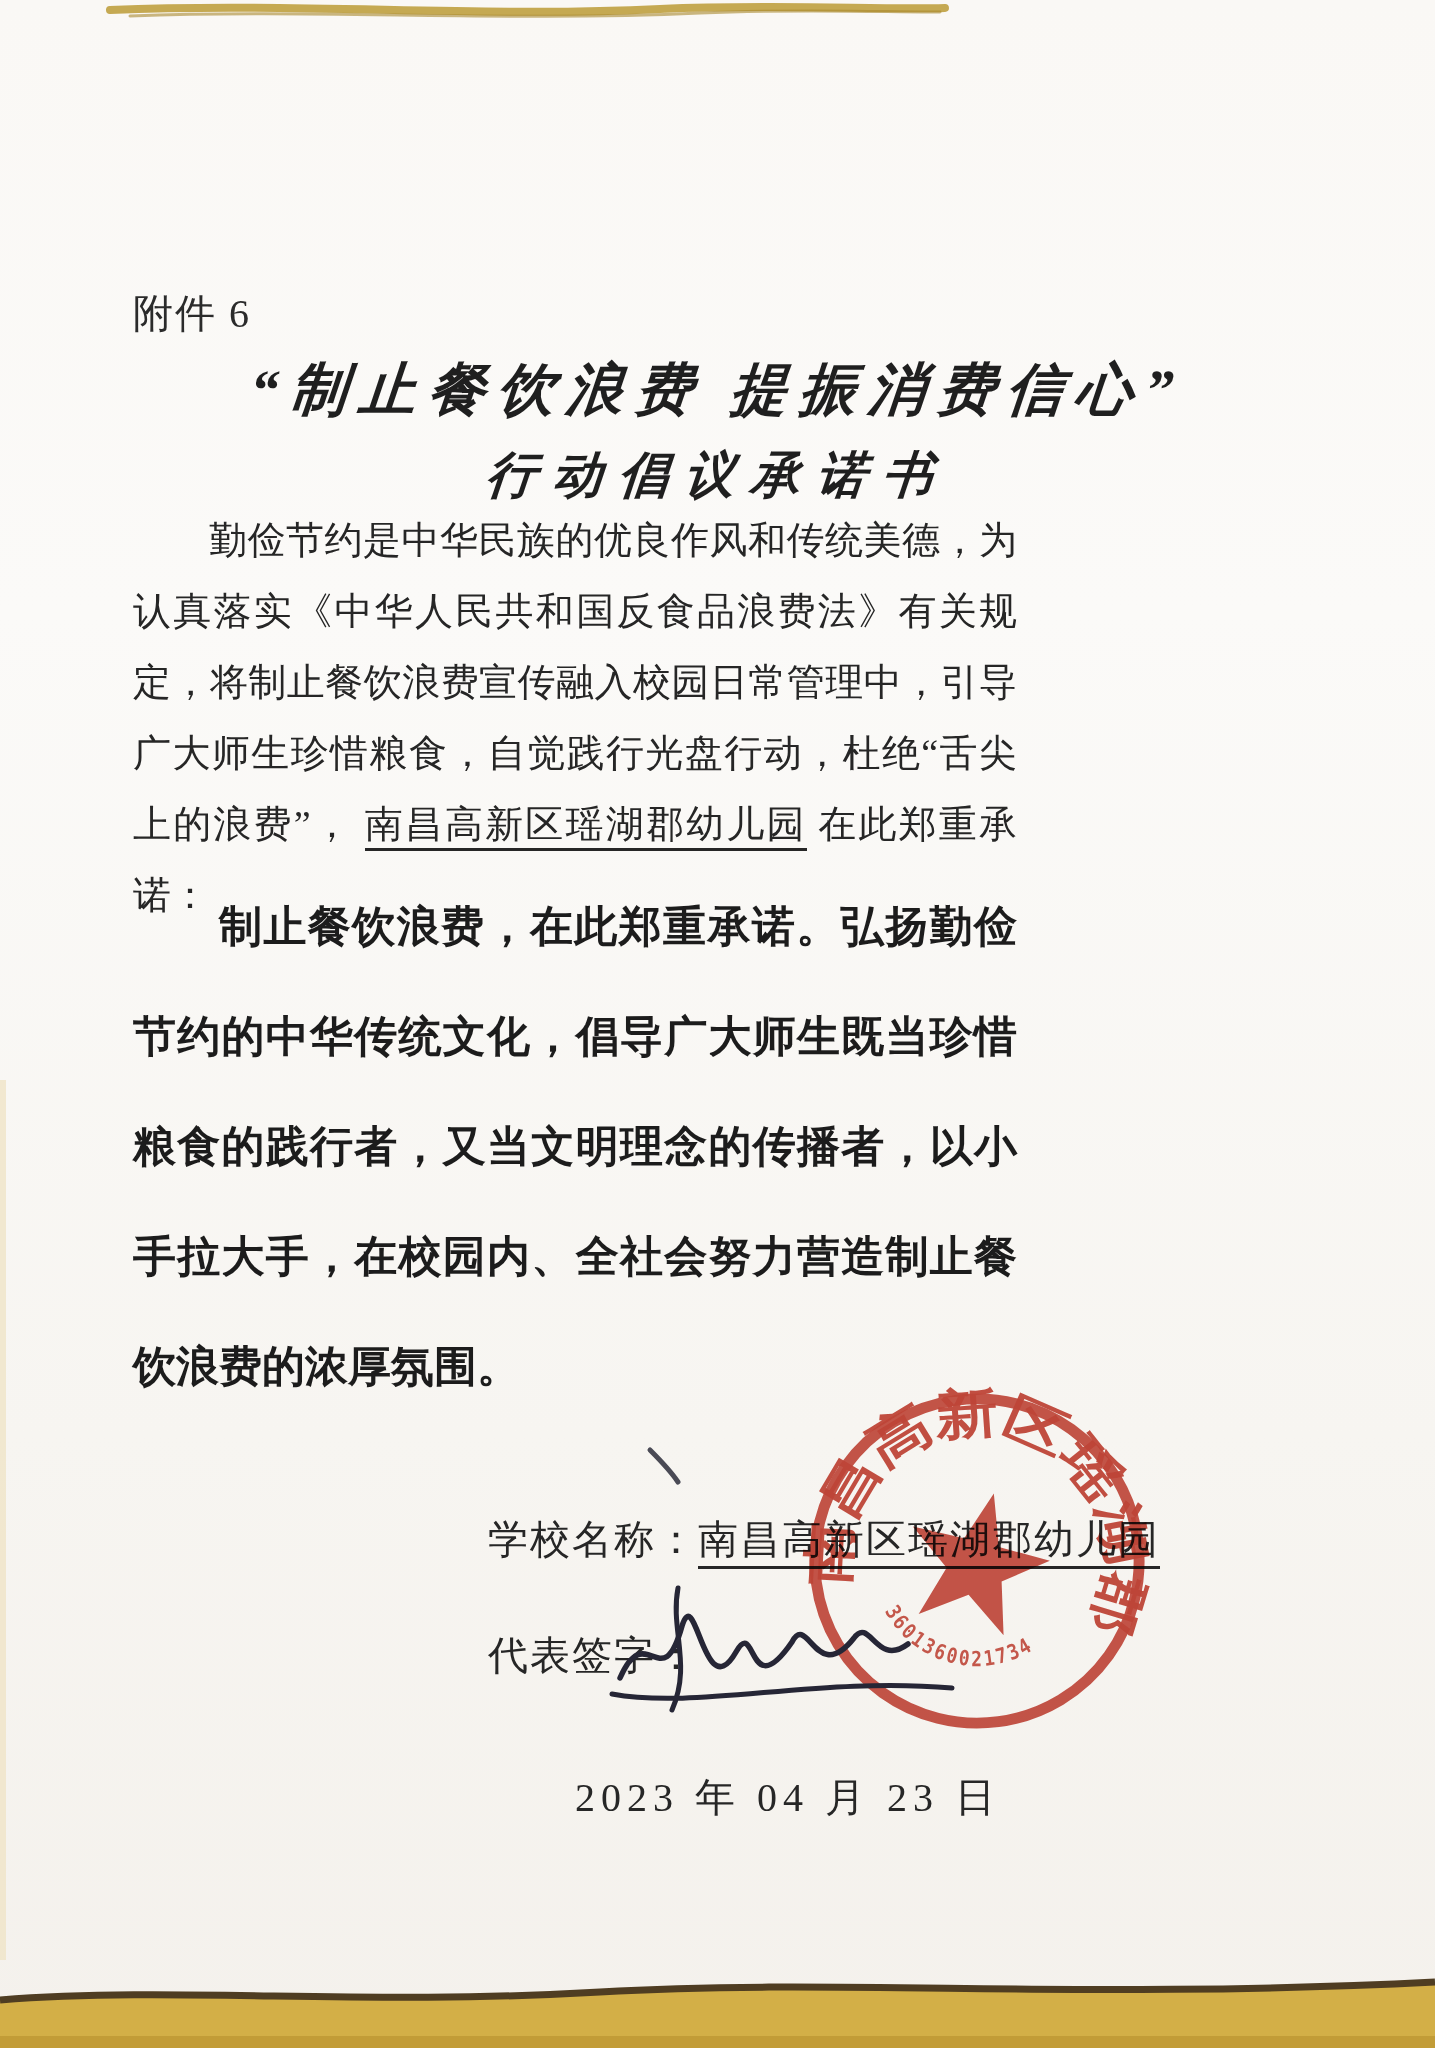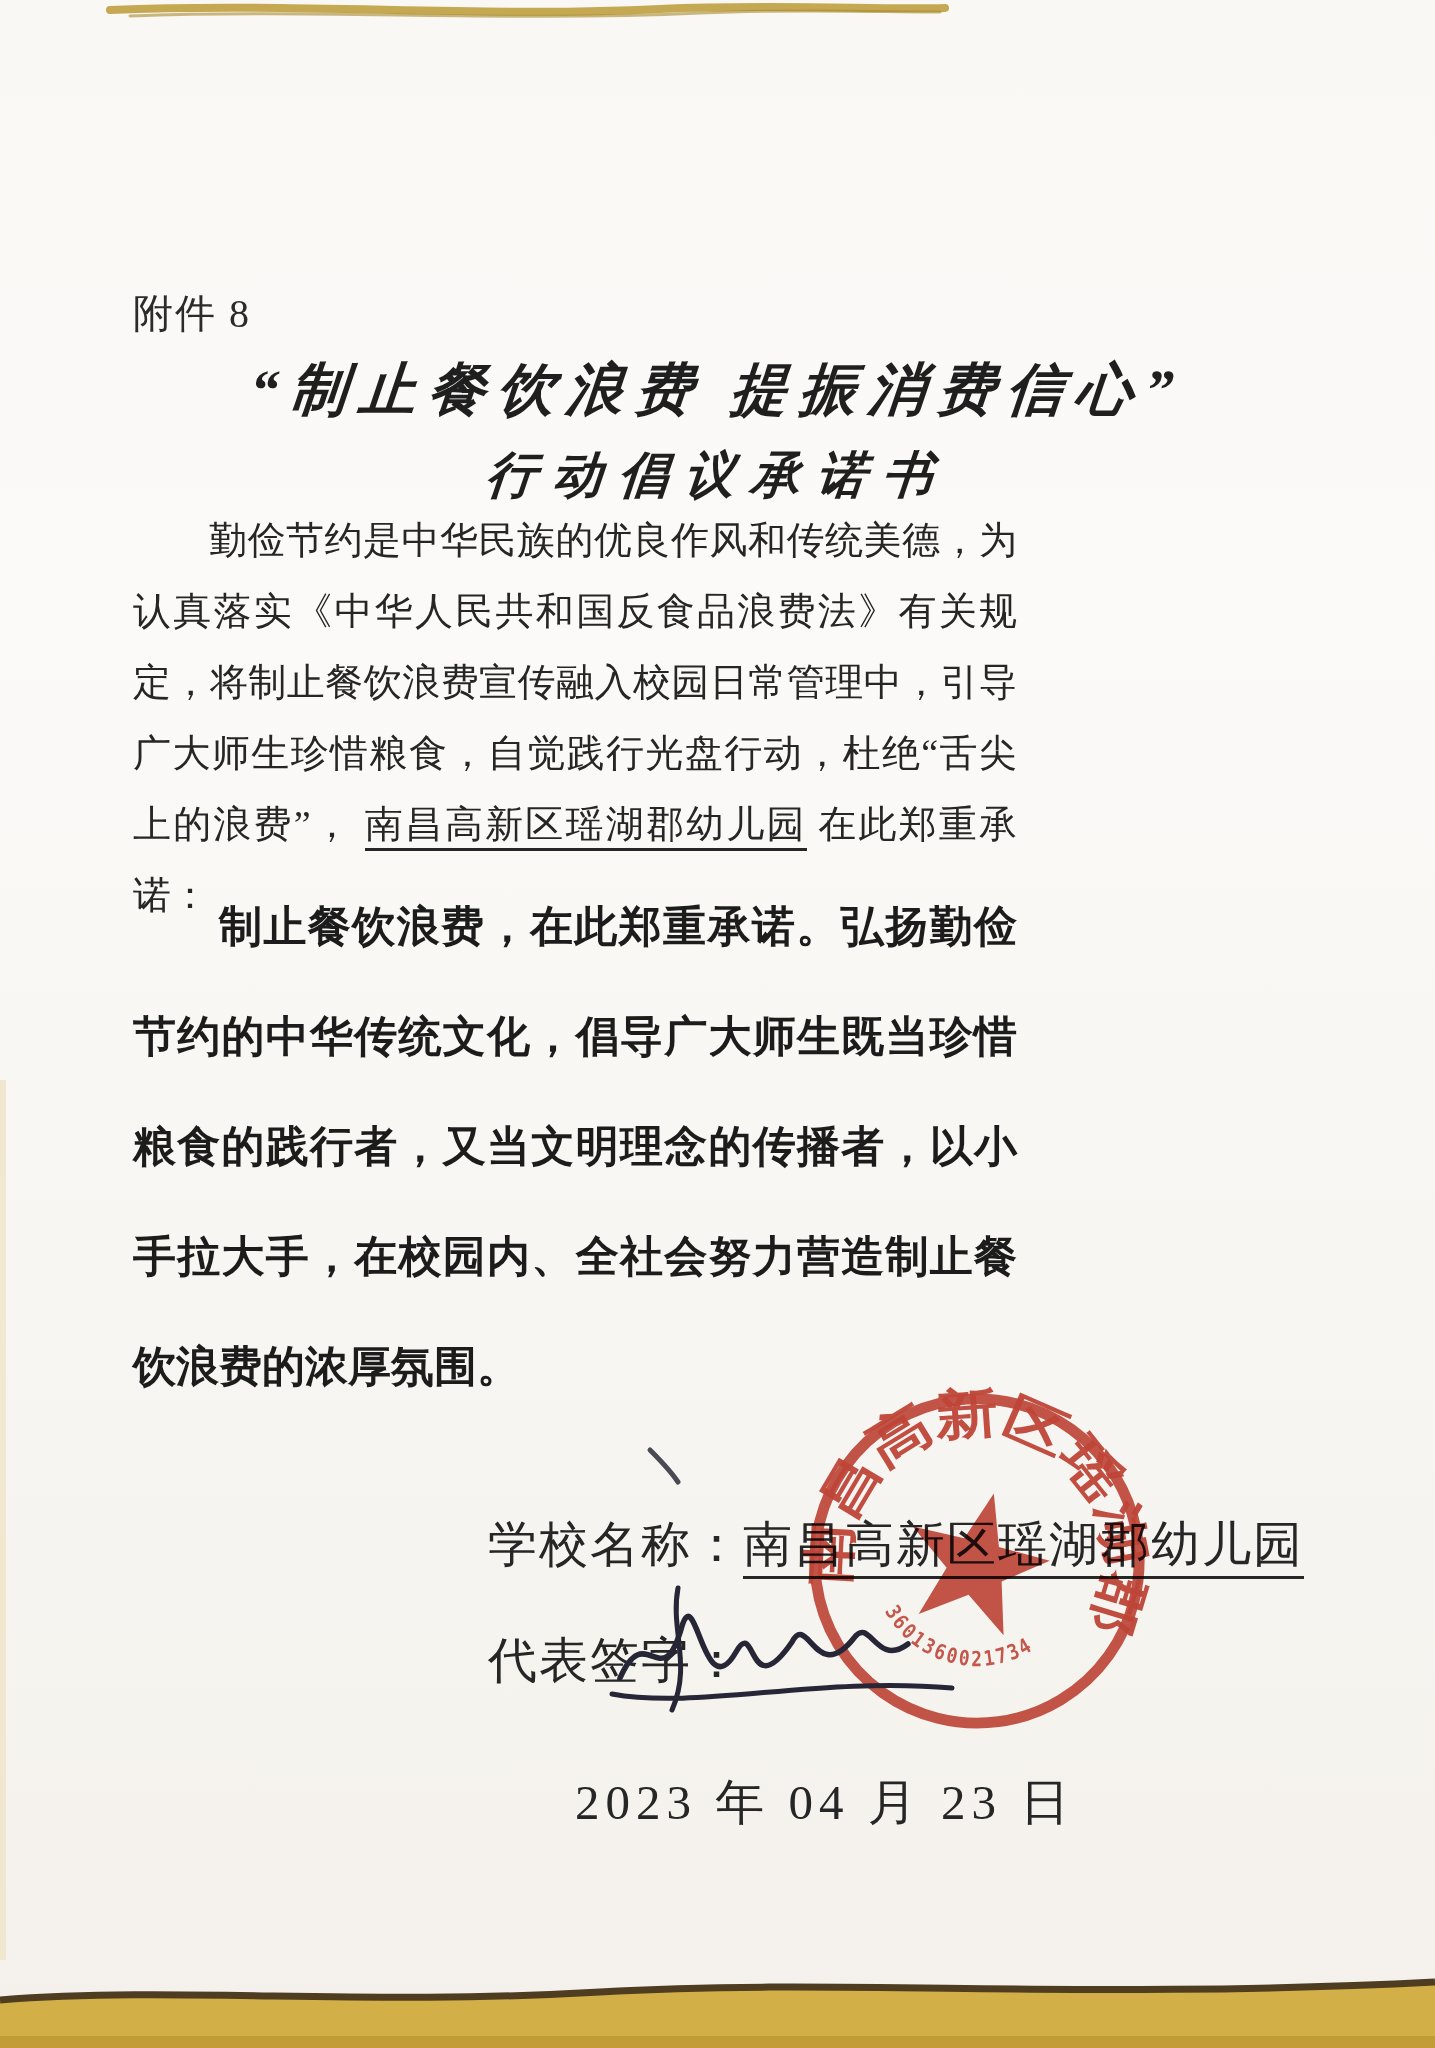--- a/index.html
+++ b/index.html
@@ -22,21 +22,21 @@
   .title-script2{position:absolute;left:0;top:442px;width:100%;text-align:center;
     font-size:50px;font-weight:700;font-style:italic;letter-spacing:16px;
     transform:skewX(-5deg);color:#1f1f1f;}
   .para{position:absolute;left:133px;width:884px;font-size:38px;text-align:justify;
     text-indent:2em;color:#262626;margin:0;}
   .para1{top:505px;line-height:71px;}
   .para2{top:872px;line-height:110px;font-weight:700;font-size:43px;color:#1c1c1c;}
   .para3{top:1218px;line-height:62px;}
   .u-name{border-bottom:3px solid #262626;padding-bottom:3px;}
   
-  .sig-line{position:absolute;font-size:49px;color:#262626;letter-spacing:2px;}
+  .sig-line{position:absolute;font-size:40px;color:#262626;letter-spacing:2px;}
   .sig-school{left:488px;top:1512px;}
   .sig-sign{left:488px;top:1628px;}
   .sig-date{left:575px;top:1762px;letter-spacing:6px;margin-top:8px;}
   .u-school{border-bottom:3px solid #262626;padding-bottom:4px;}
   
   .seal-wrap{position:absolute;left:798px;top:1382px;width:358px;height:358px;
     transform:rotate(14deg);mix-blend-mode:multiply;opacity:.93;z-index:4;}
   .signature-ink{position:absolute;left:608px;top:1560px;width:370px;height:180px;z-index:6;}
   .tick-mark{position:absolute;left:642px;top:1444px;width:44px;height:44px;z-index:3;}
 </style>
@@ -52,21 +52,21 @@
 
   <svg class="gold-bottom" viewBox="0 0 1435 84">
     <path d="M0 36 C 180 22, 360 42, 600 28 C 840 14, 1080 36, 1435 18 L1435 84 L0 84 Z" fill="#d3af47"></path>
     <path d="M0 36 C 180 22, 360 42, 600 28 C 840 14, 1080 36, 1435 18 L1435 84 L0 84 Z" fill="none"></path>
     <rect x="0" y="72" width="1435" height="12" fill="#b8922f" opacity="0.65"></rect>
     <path d="M0 36 C 180 22, 360 42, 600 28 C 840 14, 1080 36, 1435 18" fill="none" stroke="#4f3d22" stroke-width="7"></path>
   </svg>
 
   <div class="left-sliver"></div>
 
-  <div class="attachment">附件 8</div>
+  <div class="attachment">附件 6</div>
 
   <div class="title-script">“制止餐饮浪费 提振消费信心”</div>
 
   <div class="title-script2">行动倡议承诺书</div>
 
   <p class="para para1"><span>勤俭节约是中华民族的优良作风和传统美德，为认真落实《中华人民共和国反食品浪费法》有关规定，将制止餐饮浪费宣传融入校园日常管理中，引导广大师生珍惜粮食，自觉践行光盘行动，杜绝“舌尖上的浪费”， </span><span class="u-name">南昌高新区瑶湖郡幼儿园</span><span> 在此郑重承诺：</span></p>
 
   <p class="para para2">制止餐饮浪费，在此郑重承诺。弘扬勤俭节约的中华传统文化，倡导广大师生既当珍惜粮食的践行者，又当文明理念的传播者，以小手拉大手，在校园内、全社会努力营造制止餐饮浪费的浓厚氛围。</p>
 
 

